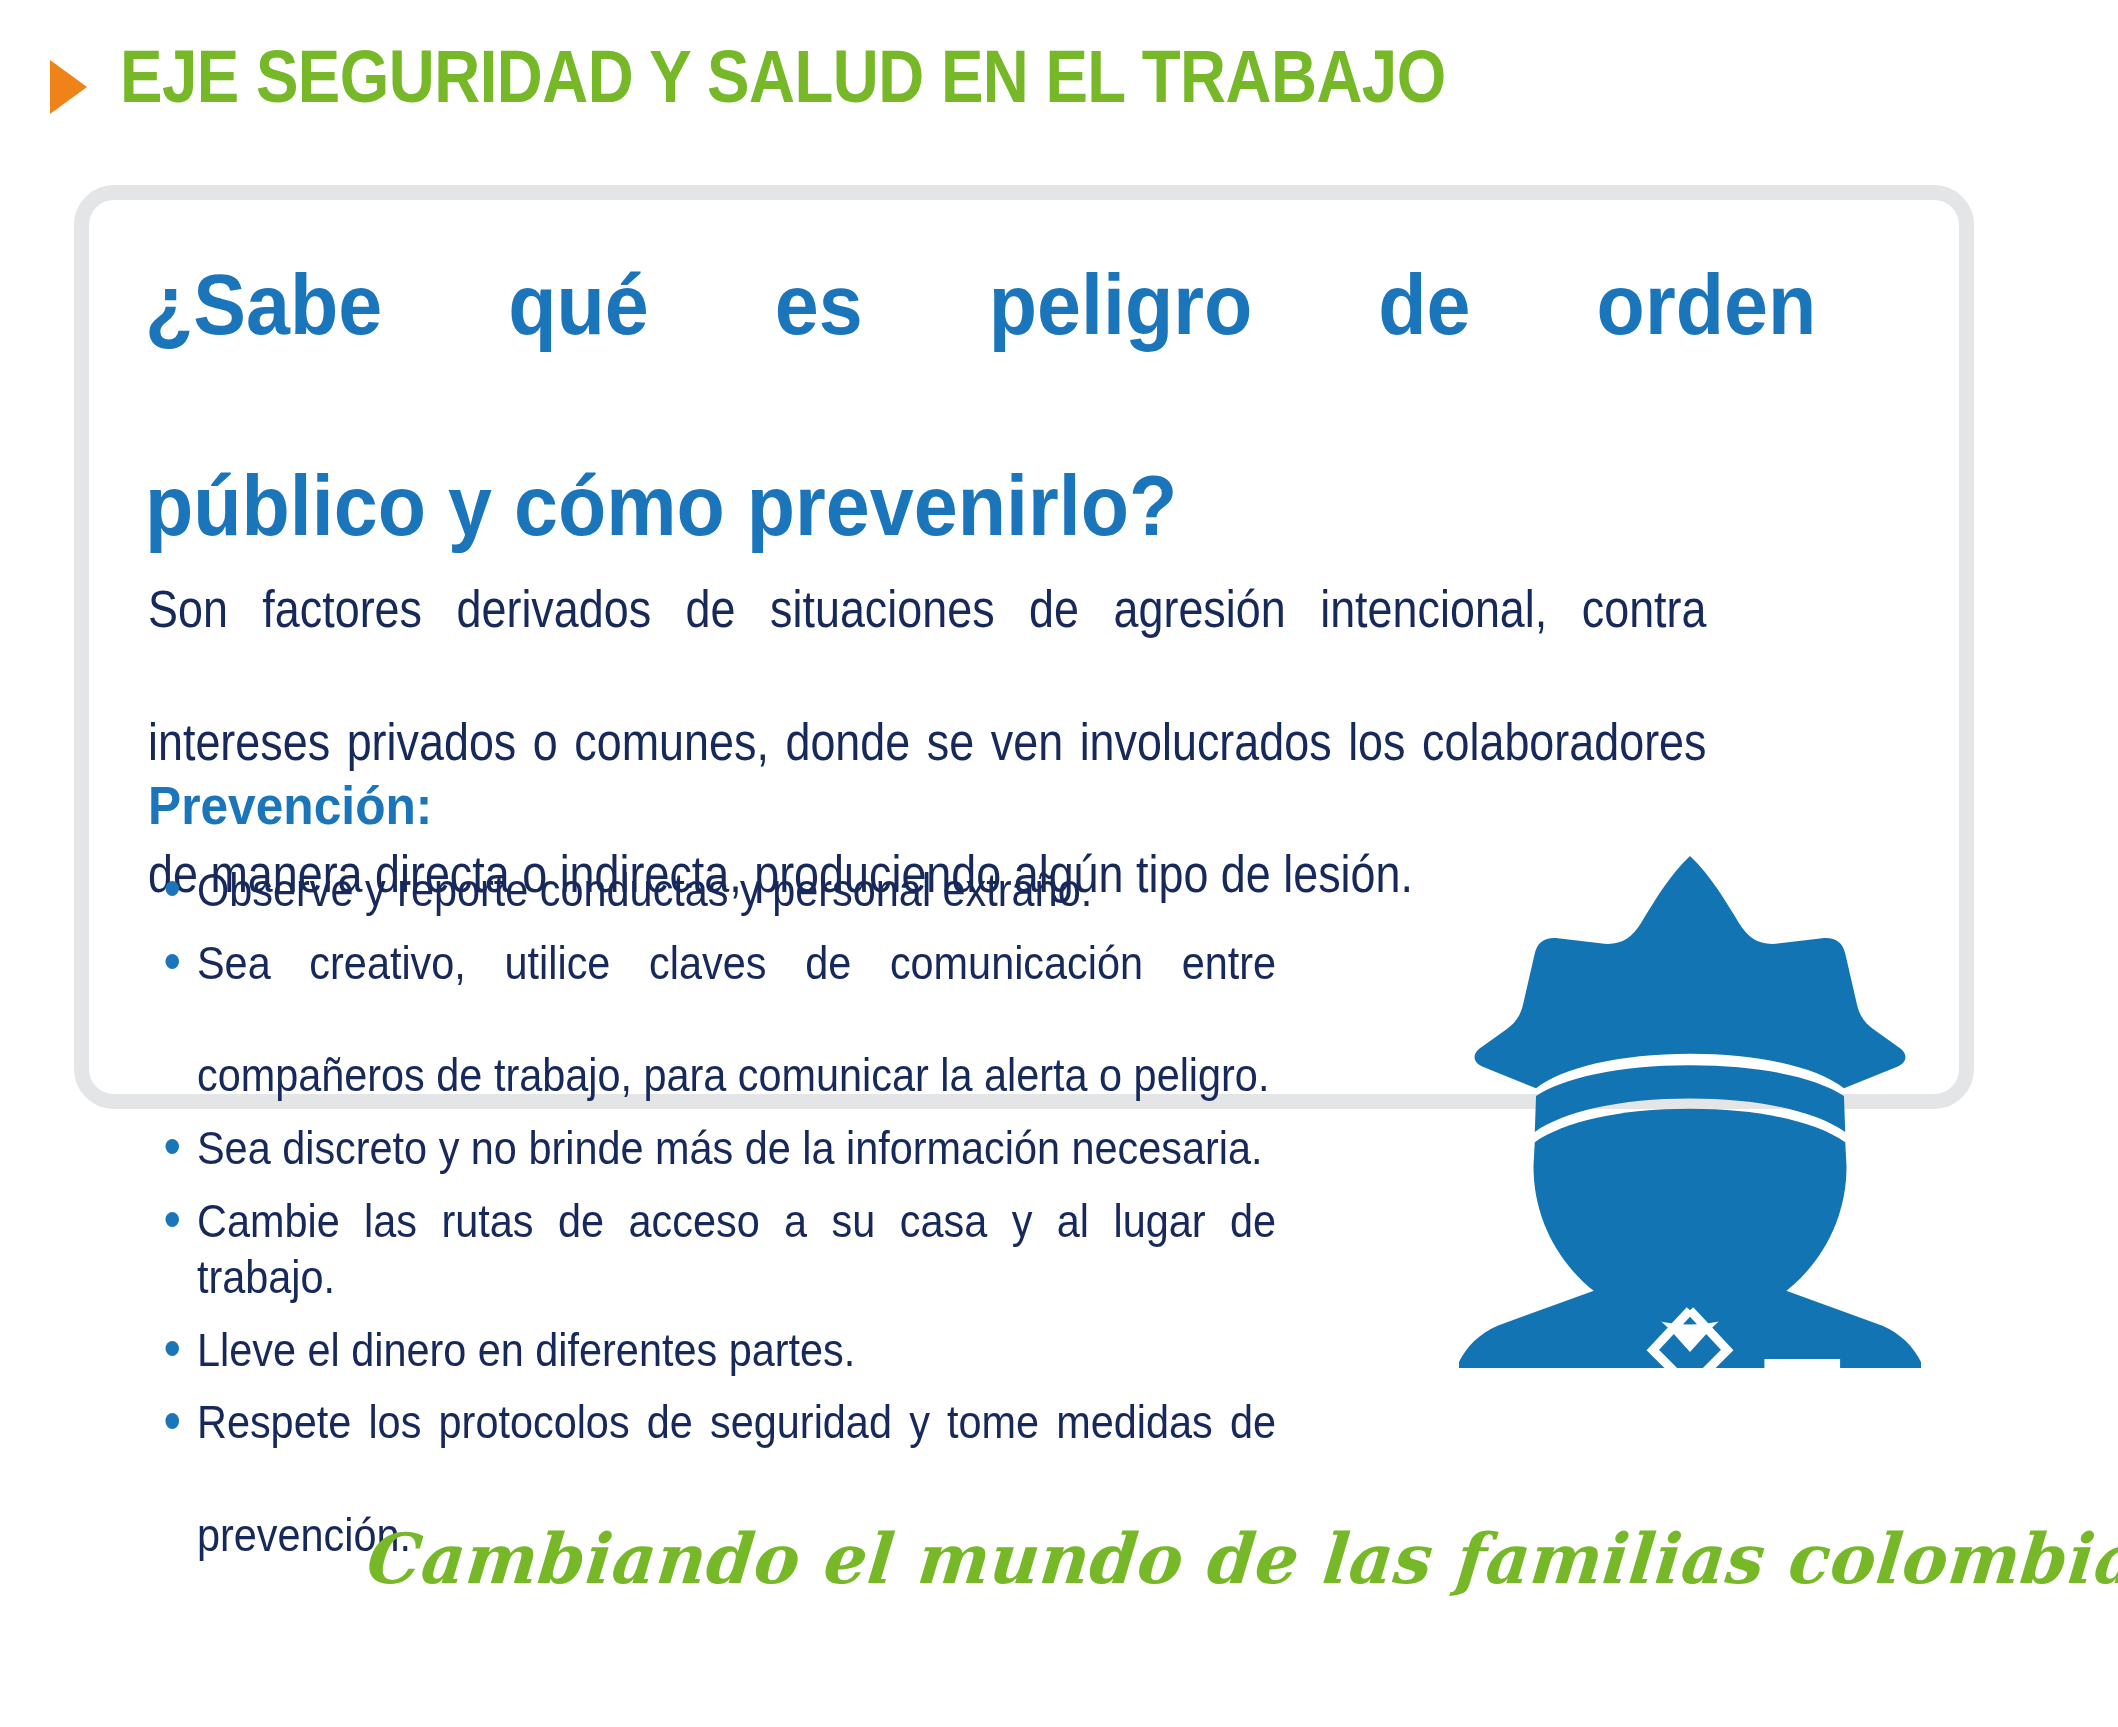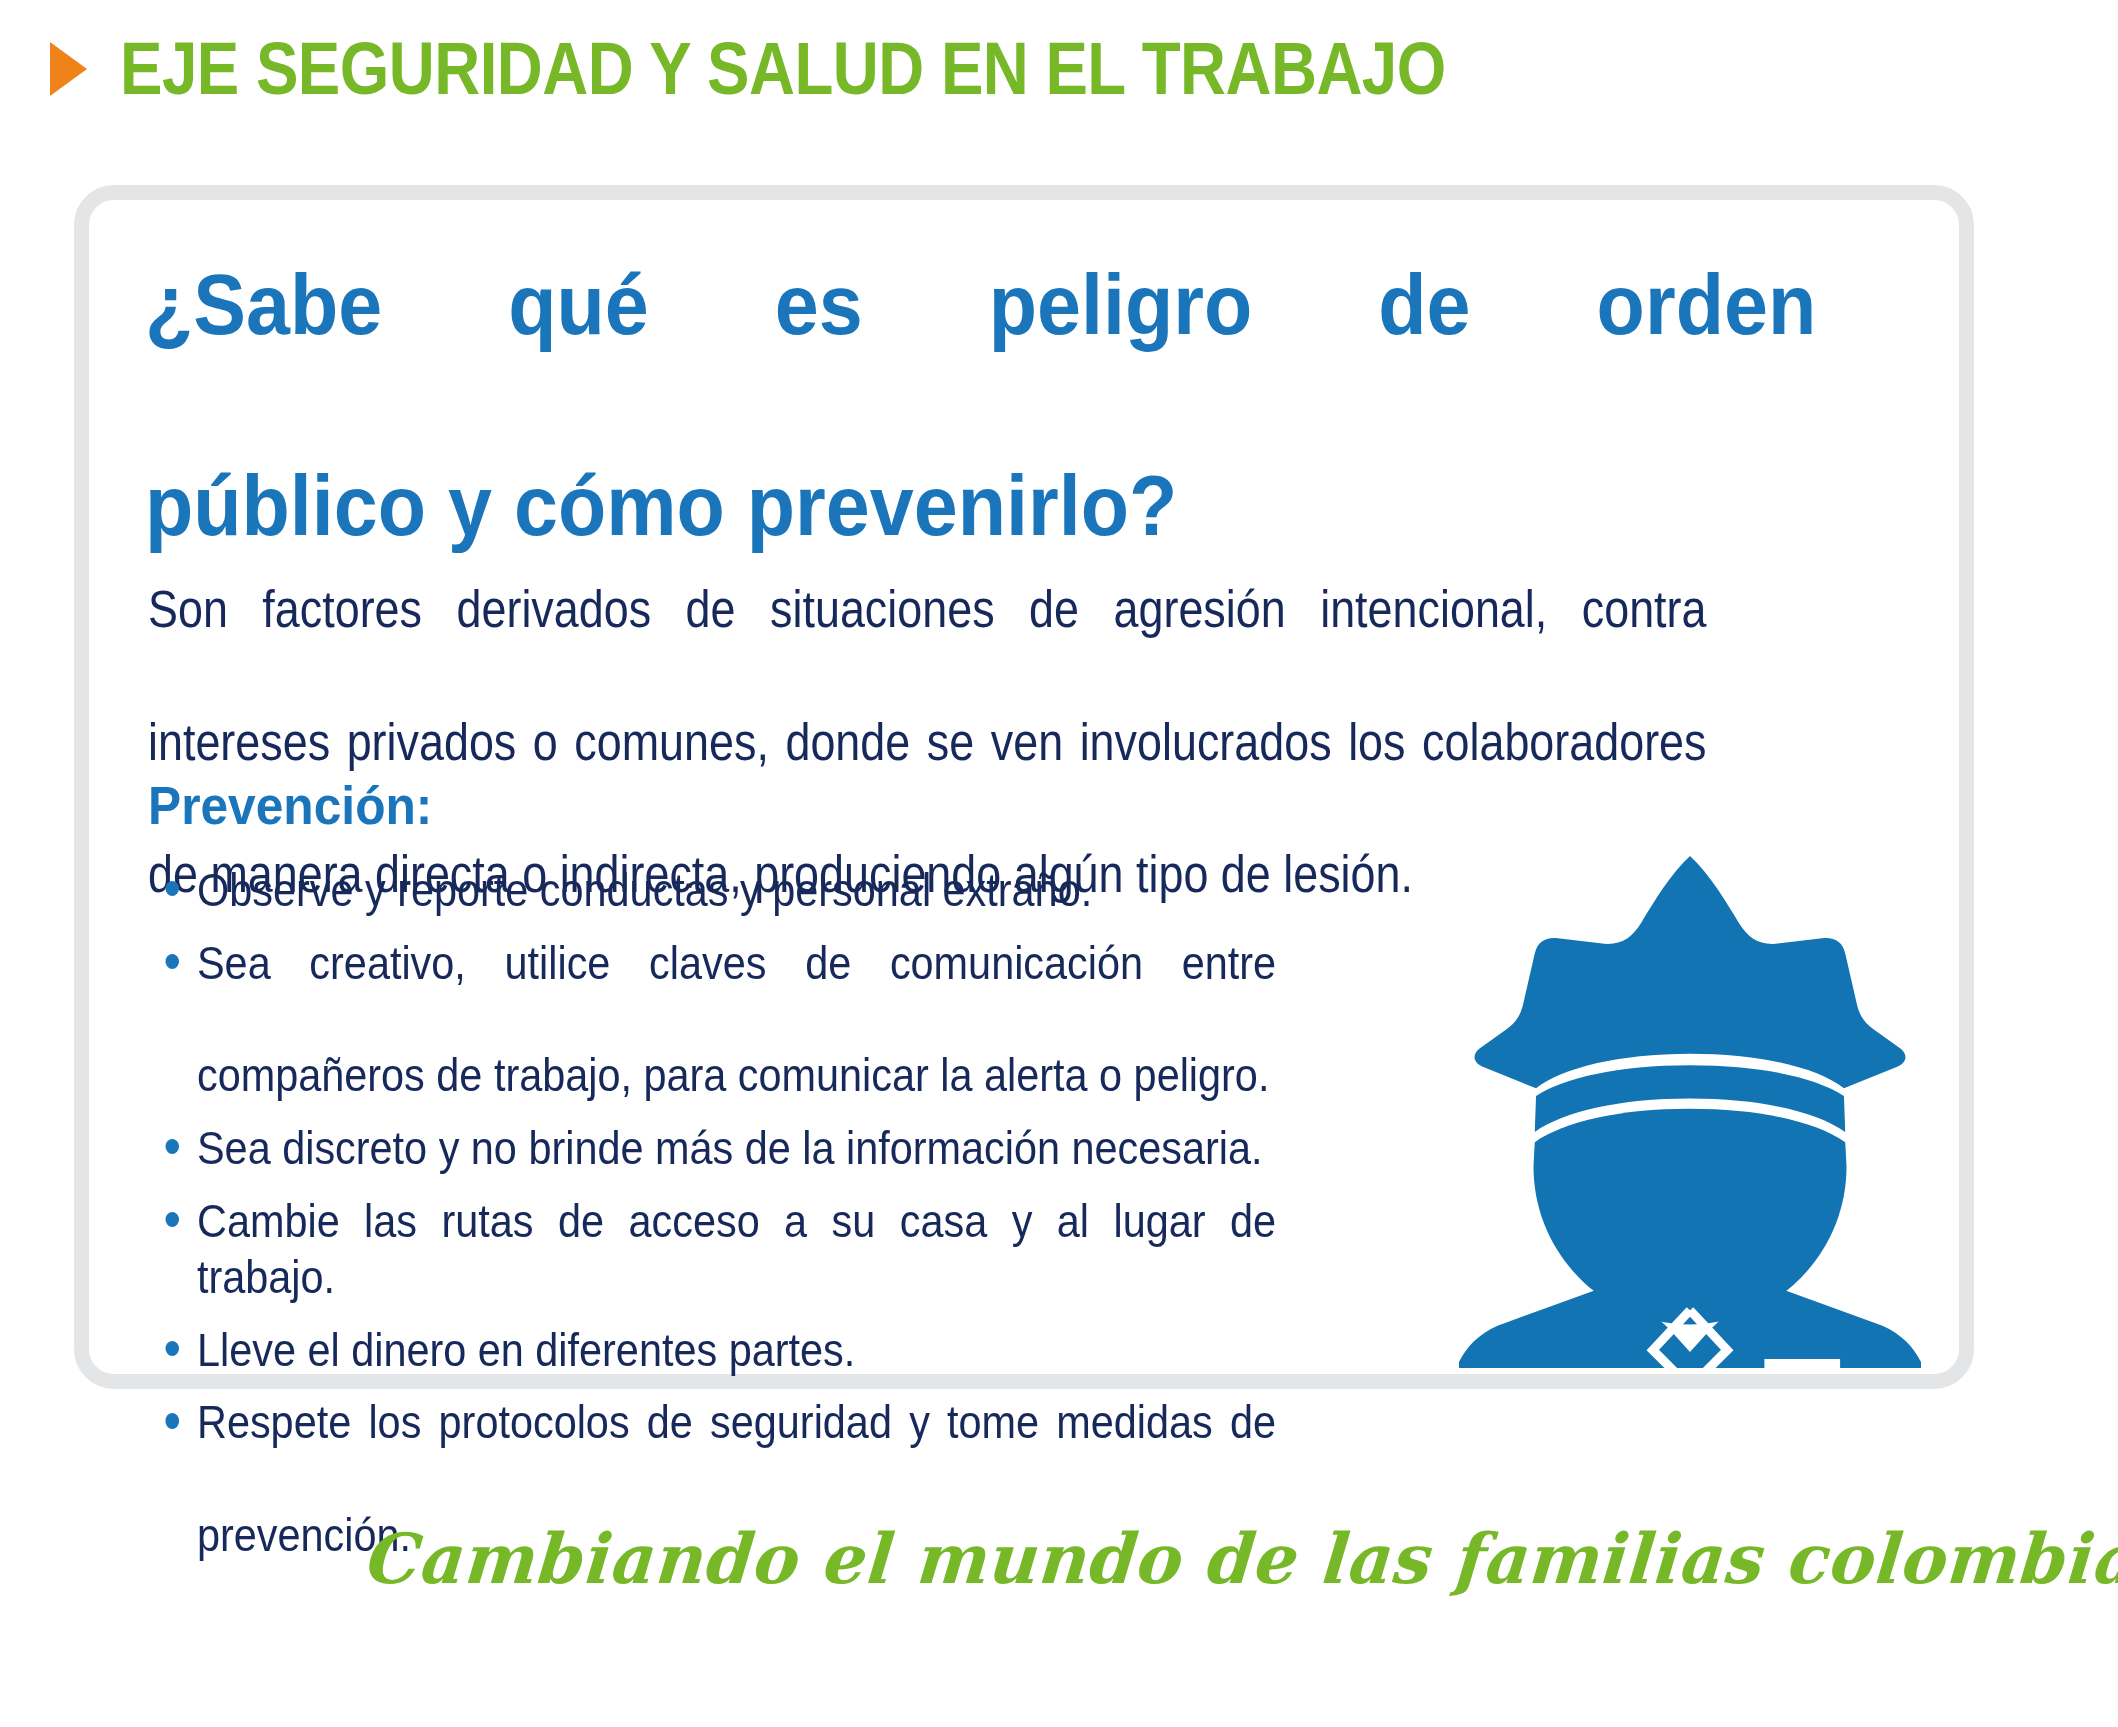--- a/index.html
+++ b/index.html
@@ -9,21 +9,21 @@
     font-family:"Liberation Sans", sans-serif;
     overflow:hidden;
     position:relative;
   }
 
   
   .header{
     position:absolute;
     left:0;top:24.4px;
     width:2119px;height:90px;
-    display:flex;align-items:center;
+    display:flex;align-items:flex-end;
   }
   .header-arrow{
     width:0;height:0;
     margin-left:50px;
     border-top:27px solid transparent;
     border-bottom:27px solid transparent;
     border-left:37px solid #EF8218;
   }
   .header-title{
     margin-left:33px;
@@ -34,21 +34,21 @@
     transform:scaleX(0.86);
     transform-origin:left center;
     white-space:nowrap;
     line-height:1;
   }
 
   
   .card{
     position:absolute;
     left:74px;top:185px;
-    width:1900px;height:1204px;
+    width:1900px;height:924px;
     border:15.4px solid #E4E5E7;
     border-radius:40px;
     box-sizing:border-box;
     background:#ffffff;
   }
   .card-inner{
     position:relative;
     width:100%;height:100%;
   }
 

